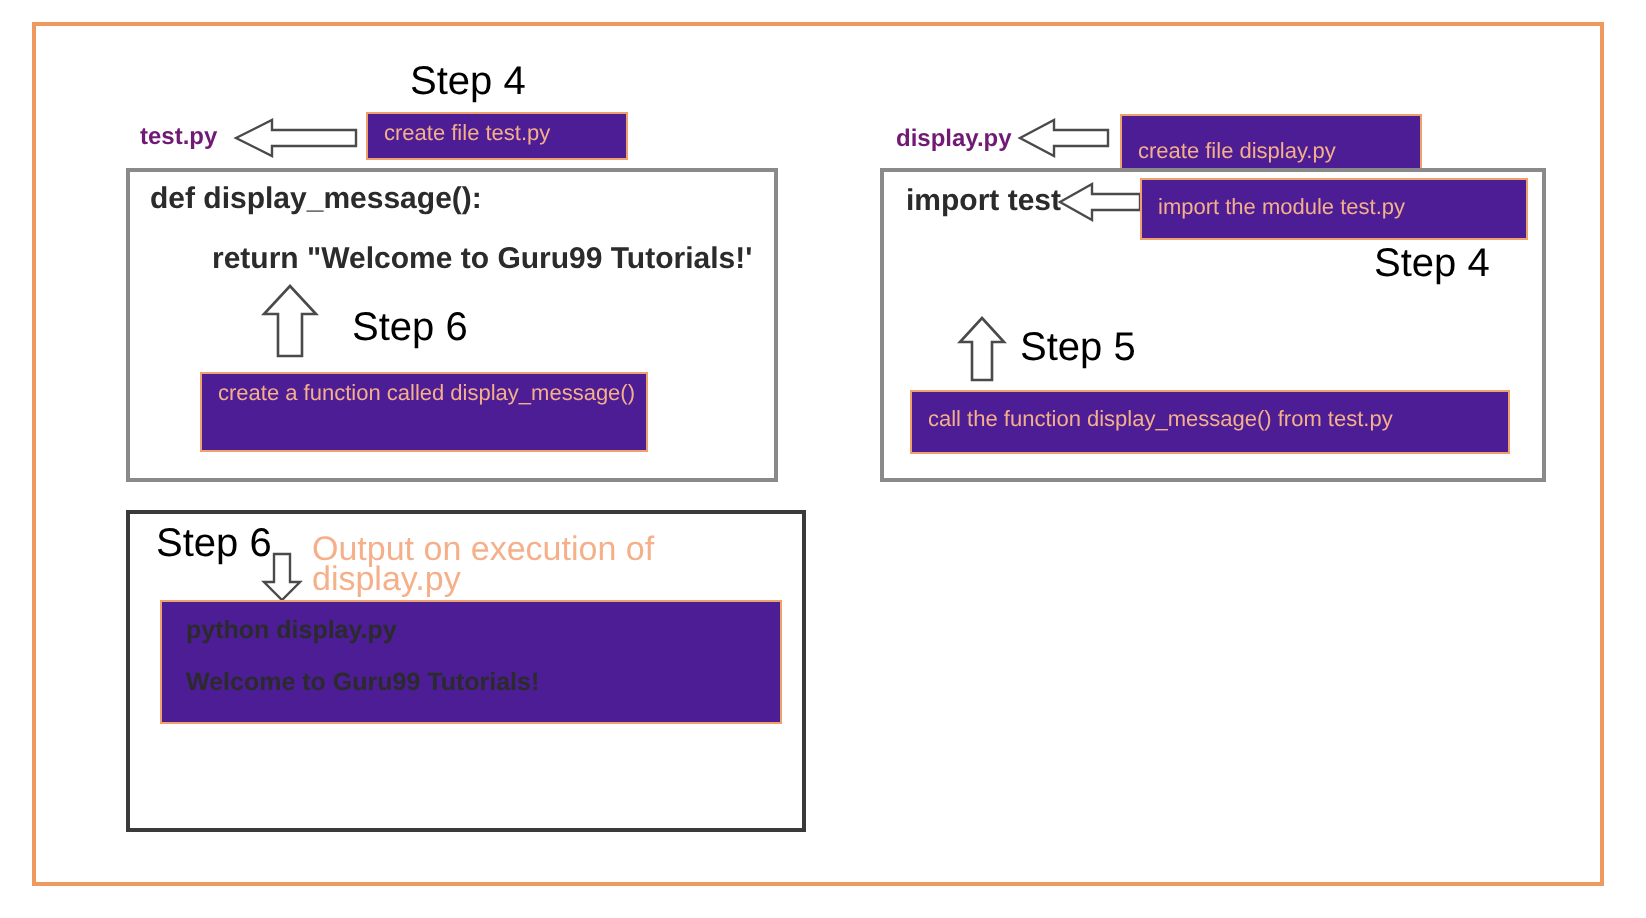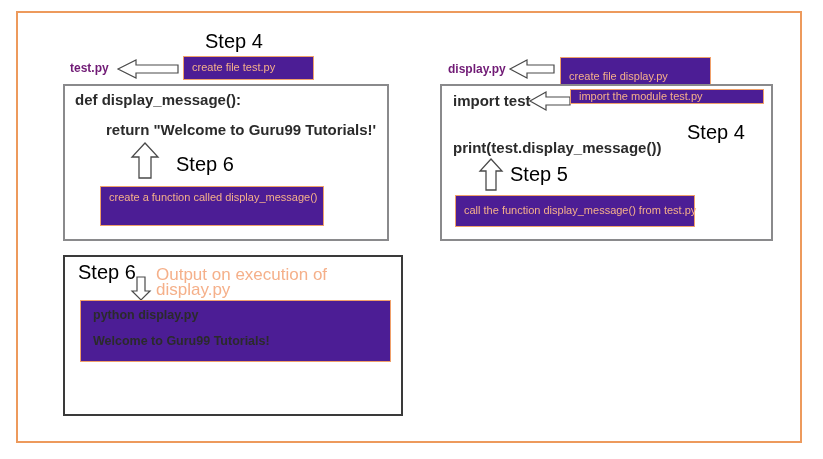--- a/index.html
+++ b/index.html
@@ -158,35 +158,34 @@
   <div class="code-box thin" style="left:440px; top:84px; width:333px; height:157px;"></div>
 
   <div class="code-text" style="left:453px; top:92px;">import test</div>
 
   <div class="arrow" style="left:528px; top:91px;">
     <svg width="44" height="20" viewBox="0 0 44 20">
       <path d="M2 10 L18 1 L18 6 L42 6 L42 14 L18 14 L18 19 Z" fill="#ffffff" stroke="#4A4A4A" stroke-width="1.2" stroke-linejoin="miter"></path>
     </svg>
   </div>
 
-  <div class="note-box centered" style="left:570px; top:89px; width:194px; height:15px;">import the module test.py</div>
+  <div class="note-box centered" style="left:570px; top:89px; width:194px; height:31px;">import the module test.py</div>
 
   <div class="step-label" style="left:687px; top:121px;text-align:right;">Step 4</div>
 
-  <div class="code-text" style="left:453px; top:139px;">print(test.display_message())</div>
 
   <div class="arrow" style="left:478px; top:158px;">
     <svg width="26" height="34" viewBox="0 0 26 34">
       <path d="M13 1 L24 13 L18 13 L18 32 L8 32 L8 13 L2 13 Z" fill="#ffffff" stroke="#4A4A4A" stroke-width="1.3" stroke-linejoin="miter"></path>
     </svg>
   </div>
 
   <div class="step-label" style="left:510px; top:163px;">Step 5</div>
 
-  <div class="note-box centered" style="left:455px; top:195px; width:240px; height:32px;">call the function display_message() from test.py</div>
+  <div class="note-box centered" style="left:455px; top:195px; width:300px; height:32px;">call the function display_message() from test.py</div>
 
   <div class="code-box dark" style="left:63px; top:255px; width:340px; height:161px;"></div>
 
   <div class="step-label" style="left:78px; top:261px;">Step 6</div>
 
   <div class="arrow" style="left:130px; top:276px;">
     <svg width="22" height="26" viewBox="0 0 22 26">
       <path d="M7 1 L15 1 L15 15 L20 15 L11 24 L2 15 L7 15 Z" fill="#ffffff" stroke="#4A4A4A" stroke-width="1.2" stroke-linejoin="miter"></path>
     </svg>
   </div>

